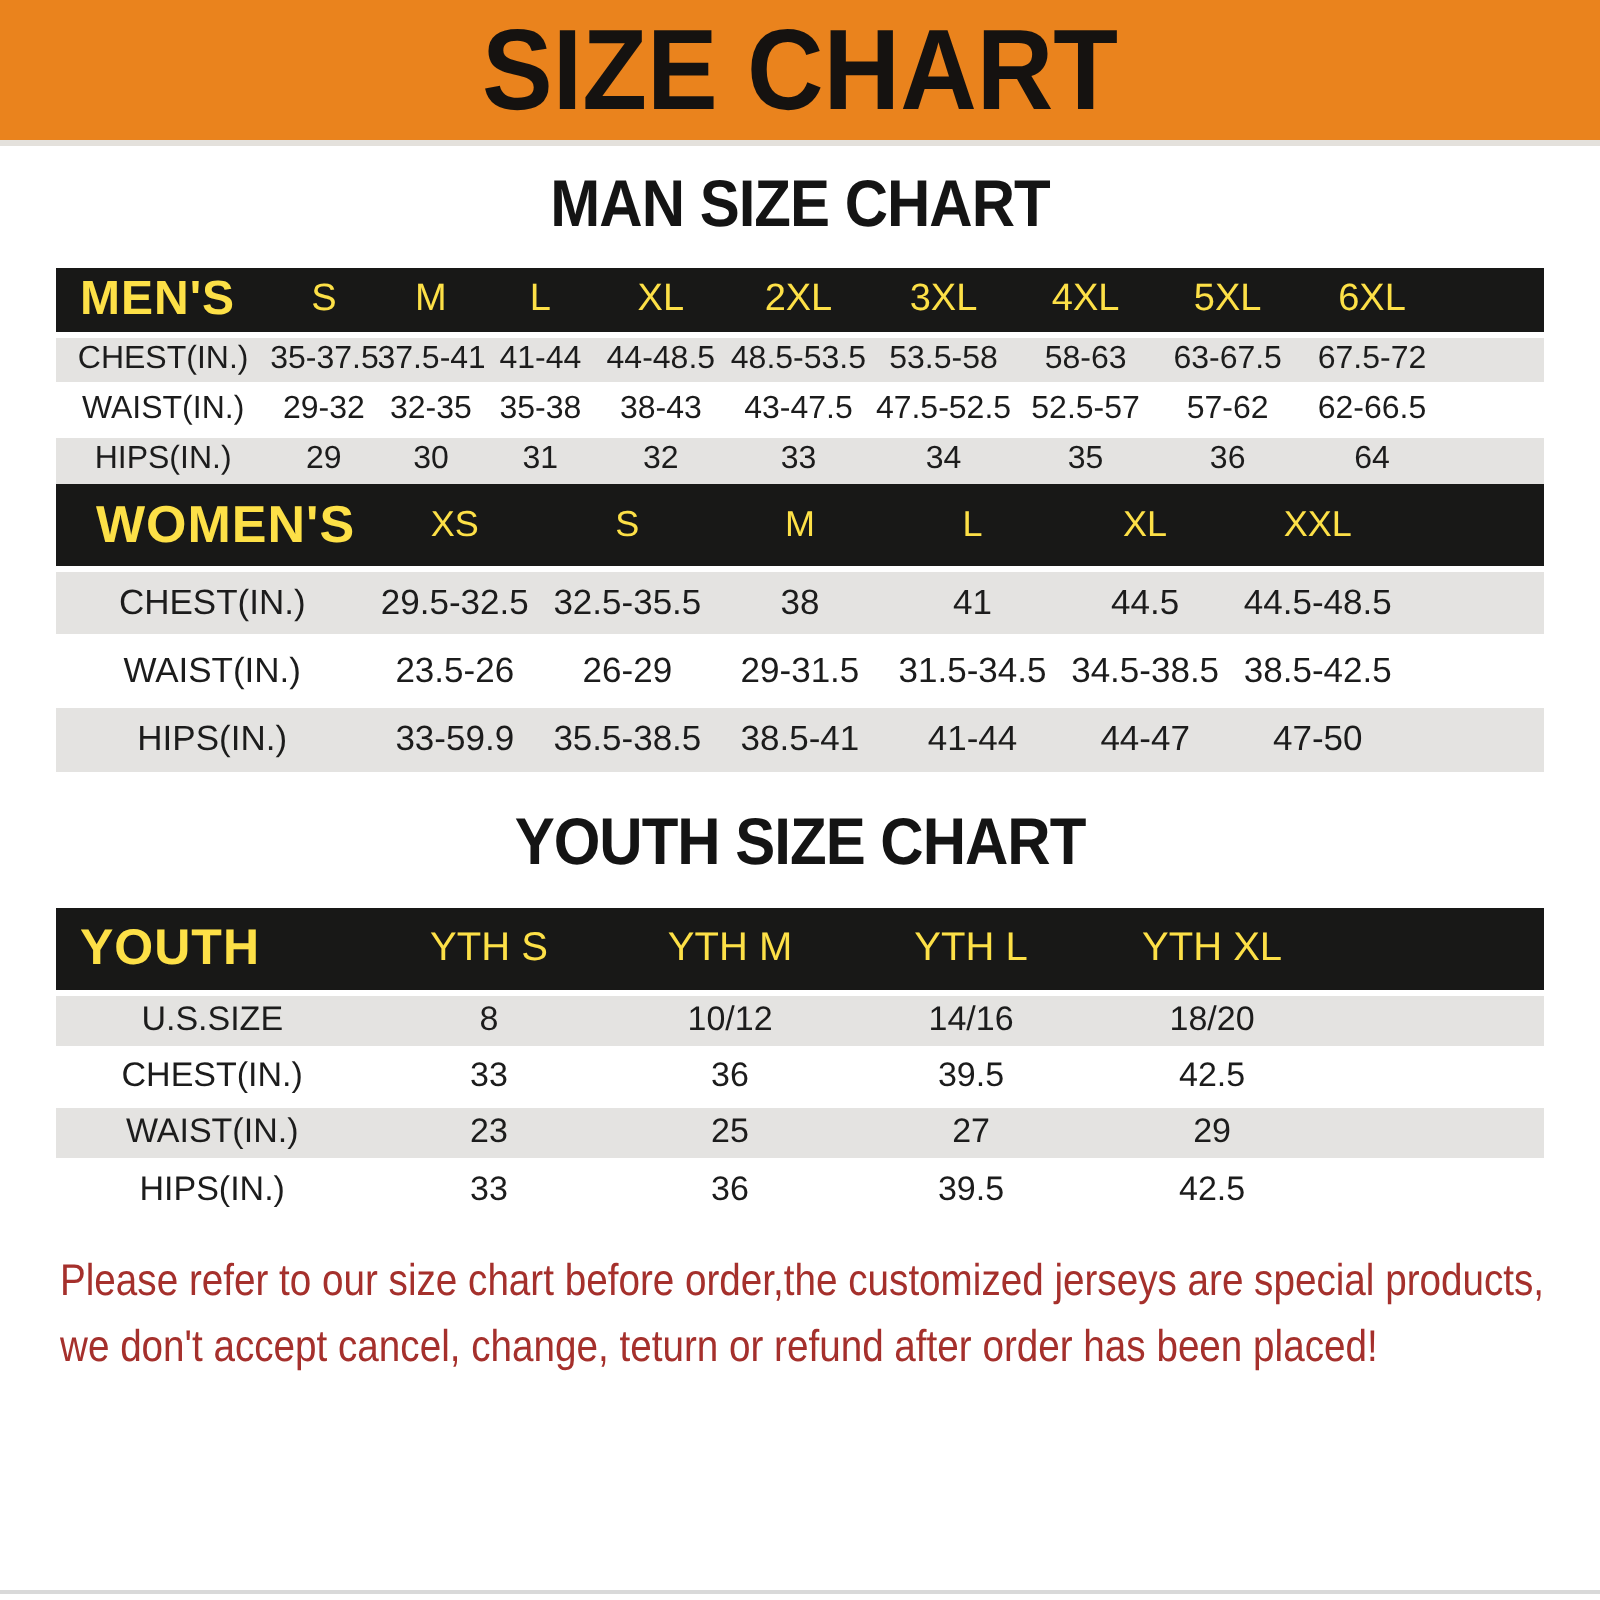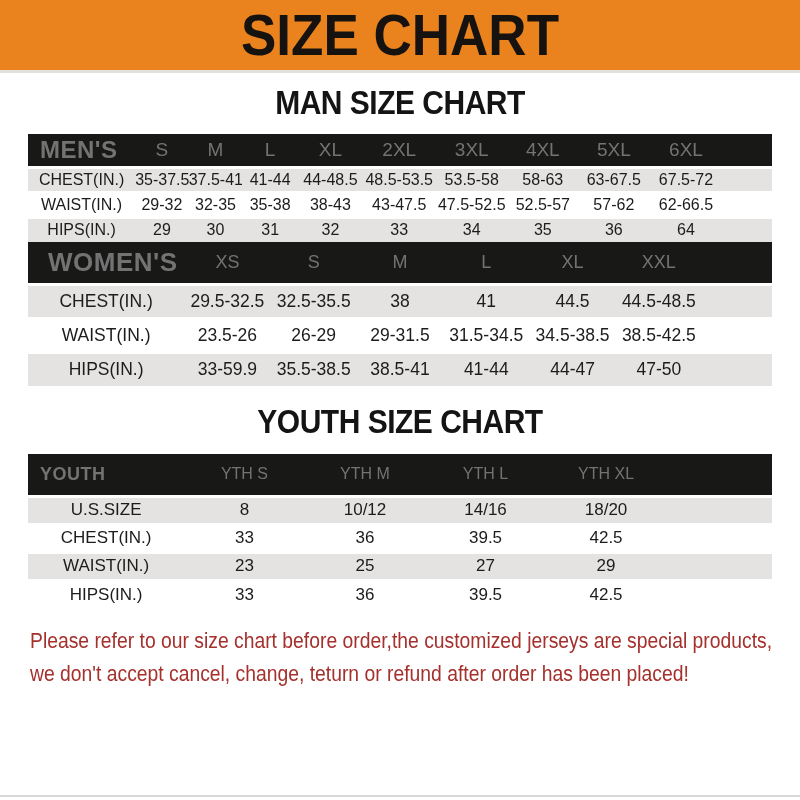--- a/index.html
+++ b/index.html
@@ -38,21 +38,21 @@
 
   
   table.size-table {
     border-collapse: collapse; table-layout: fixed;
     width: 744px; margin: 0 28px;
   }
   table.size-table th, table.size-table td {
     text-align: center; vertical-align: middle;
     overflow: hidden; white-space: nowrap; padding: 0;
   }
-  table.size-table thead tr { background: #181817; color: #737373; }
+  table.size-table thead tr { background: #181817; color: #fde047; }
   table.size-table thead th { font-weight: 400; }
   table.size-table thead th.grp {
     text-align: left; padding-left: 12px; font-weight: 700; letter-spacing: 0.5px;
   }
   table.size-table tbody td { border-top: 3px solid #ffffff; }
   table.size-table tbody tr:nth-child(odd)  { background: #E4E3E1; }
   table.size-table tbody tr:nth-child(even) { background: #ffffff; }
   table.size-table tbody td.rowlabel { font-weight: 400; }
 
   table.men   thead tr { height: 33px; }
@@ -61,22 +61,22 @@
   table.men   tbody tr { height: 25px; }
   table.men   tbody td { font-size: 16px; }
 
   table.women thead tr { height: 42px; }
   table.women thead th { font-size: 18px; }
   table.women thead th.grp { font-size: 26px; padding-left: 20px; }
   table.women tbody tr { height: 34px; }
   table.women tbody td { font-size: 17.5px; }
 
   table.youth thead tr { height: 42px; }
-  table.youth thead th { font-size: 16px; }
-  table.youth thead th.grp { font-size: 18px; }
+  table.youth thead th { font-size: 20px; }
+  table.youth thead th.grp { font-size: 25px; }
   table.youth tbody tr { height: 28px; }
   table.youth tbody td { font-size: 17px; }
 
   
   .notice { margin: 16px 18px 0 30px; }
   .notice-line {
     display: inline-block; white-space: nowrap;
     font-size: 21px; line-height: 33px; font-weight: 400;
     color: #A5302C; transform: scale(0.92, 1.06);
     transform-origin: left center;

